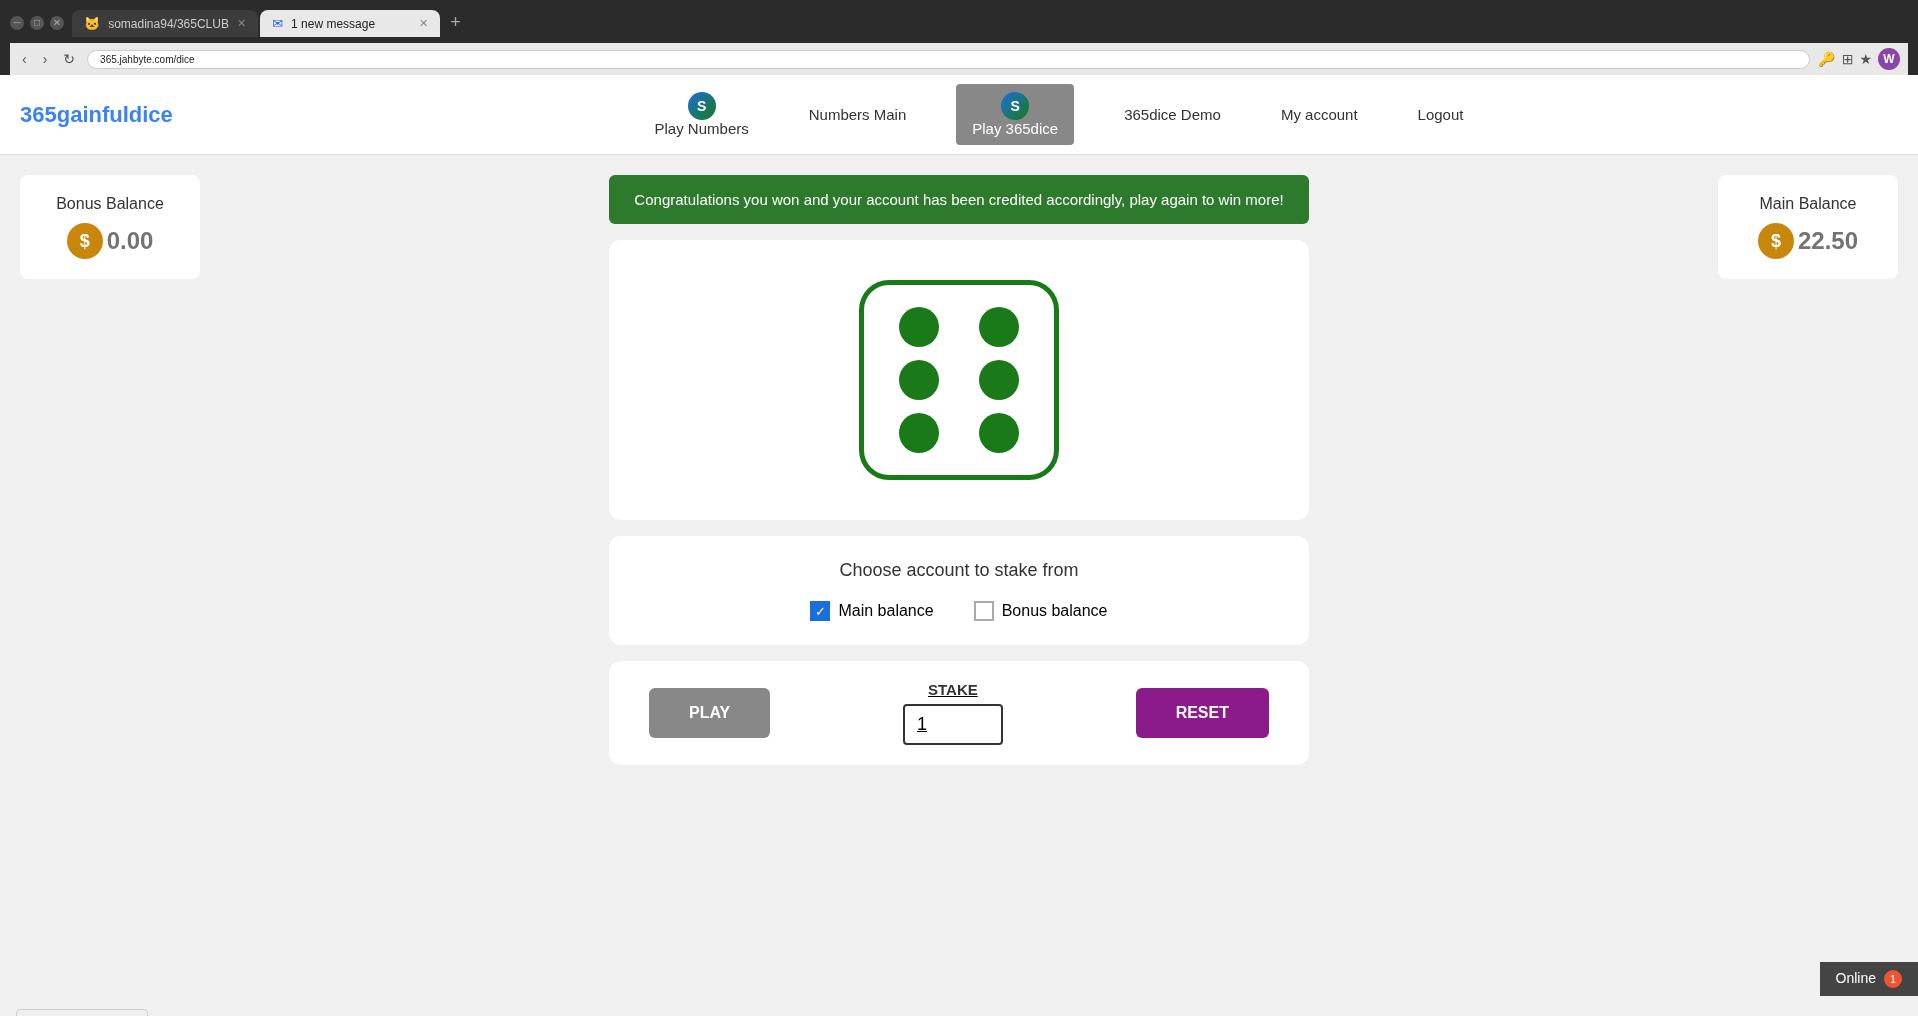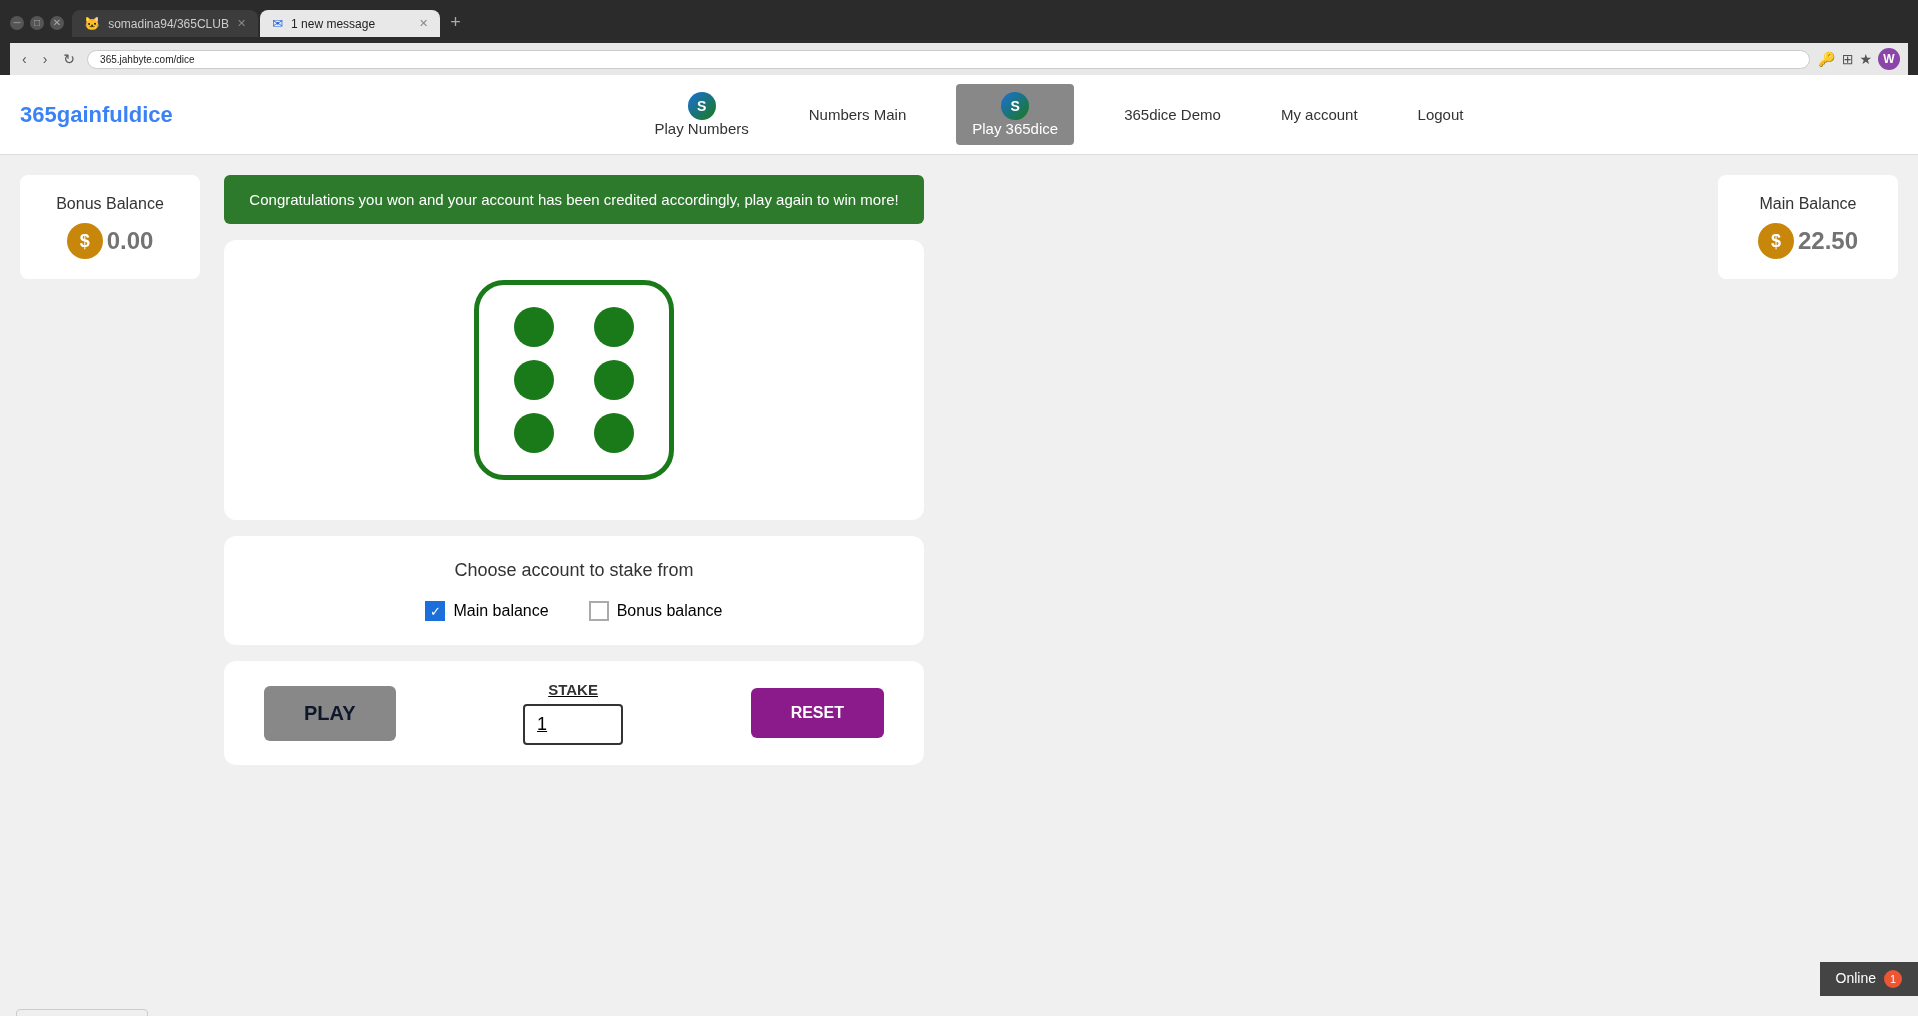--- a/index.html
+++ b/index.html
@@ -189,21 +189,21 @@
     }
     .balance-value {
       font-size: 24px;
       font-weight: bold;
       color: #737373;
     }
     .center-content {
       flex: 1;
       display: flex;
       flex-direction: column;
-      align-items: flex-start;
+      align-items: center;
       gap: 16px;
       margin: 0 20px;
     }
     .success-banner {
       background: #2d7a2d;
       color: white;
       padding: 16px 24px;
       border-radius: 6px;
       text-align: center;
       font-size: 15px;
@@ -280,24 +280,24 @@
       padding: 20px 40px;
       width: 100%;
       max-width: 700px;
       display: flex;
       align-items: center;
       justify-content: space-between;
       gap: 20px;
     }
     .play-btn {
       background: #888;
-      color: #0f172a;
+      color: #ffffff;
       border: none;
       padding: 16px 40px;
-      font-size: 20px;
+      font-size: 16px;
       font-weight: bold;
       border-radius: 6px;
       cursor: pointer;
       min-width: 120px;
     }
     .stake-input-group {
       display: flex;
       flex-direction: column;
       align-items: center;
       gap: 6px;

